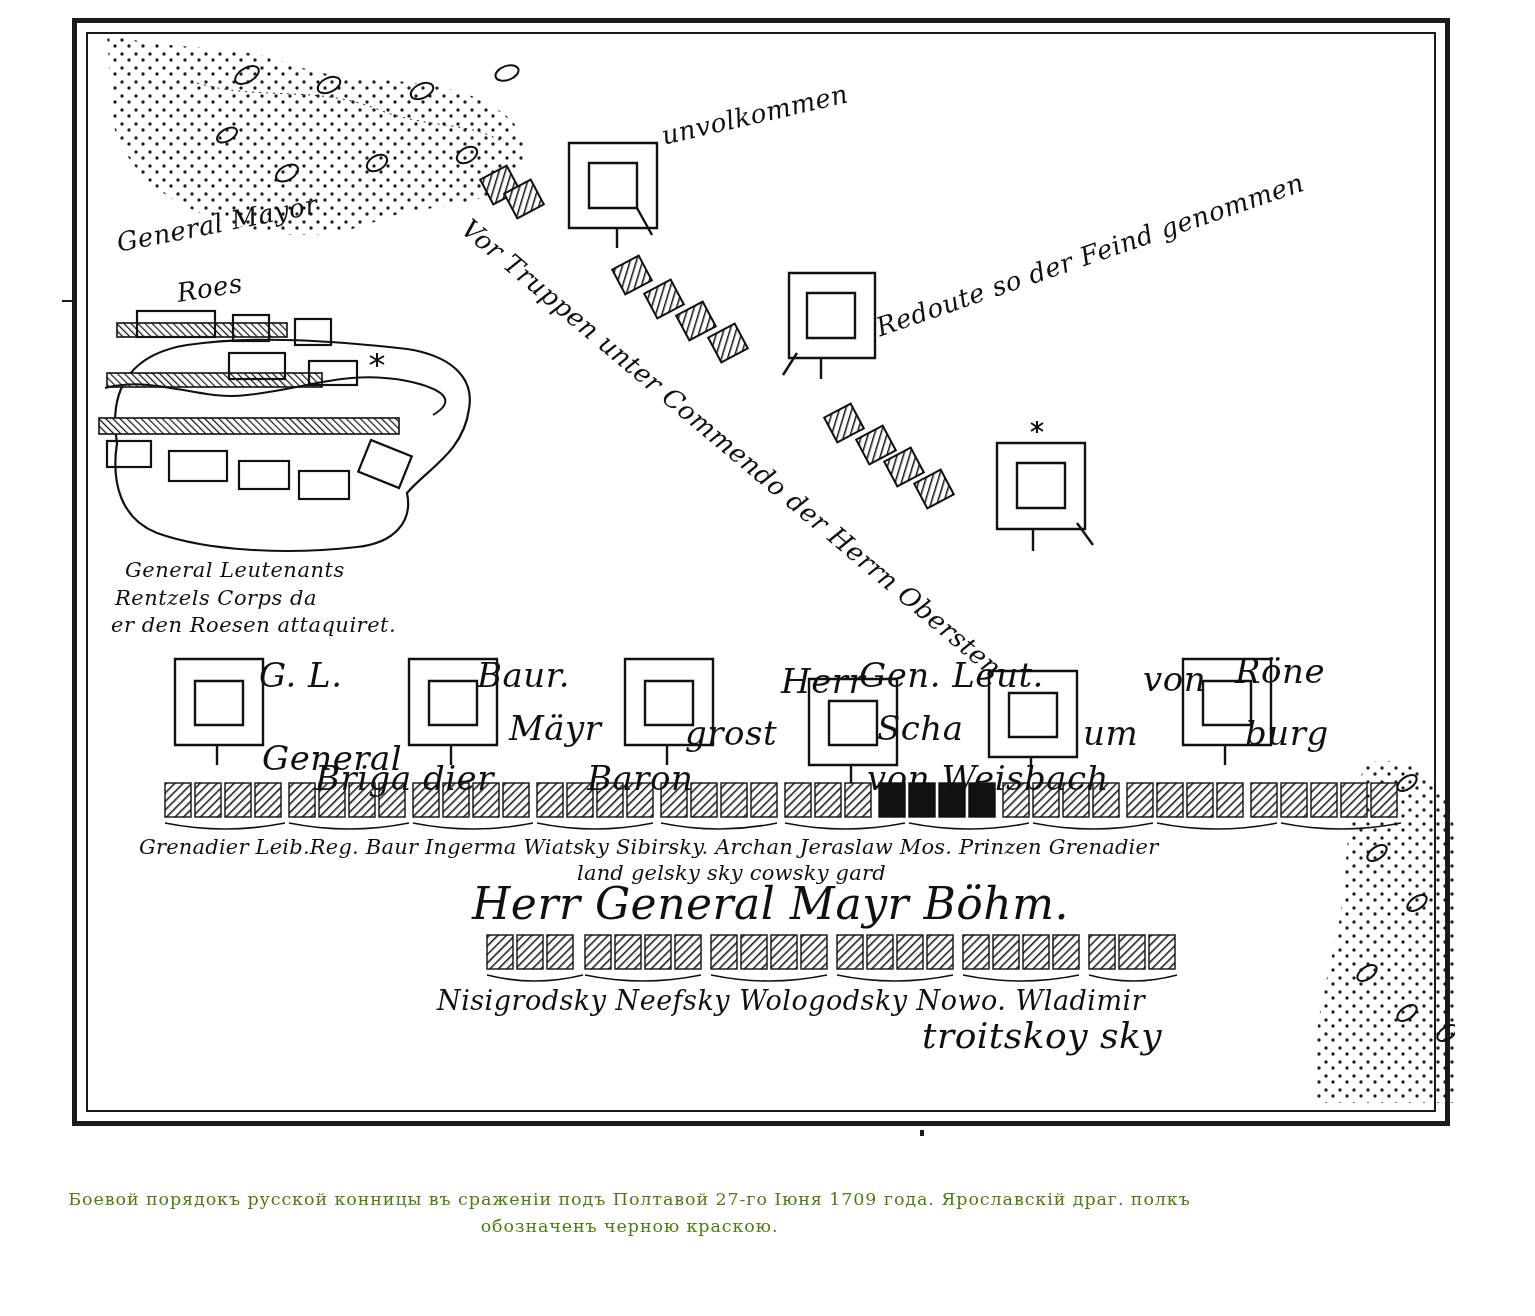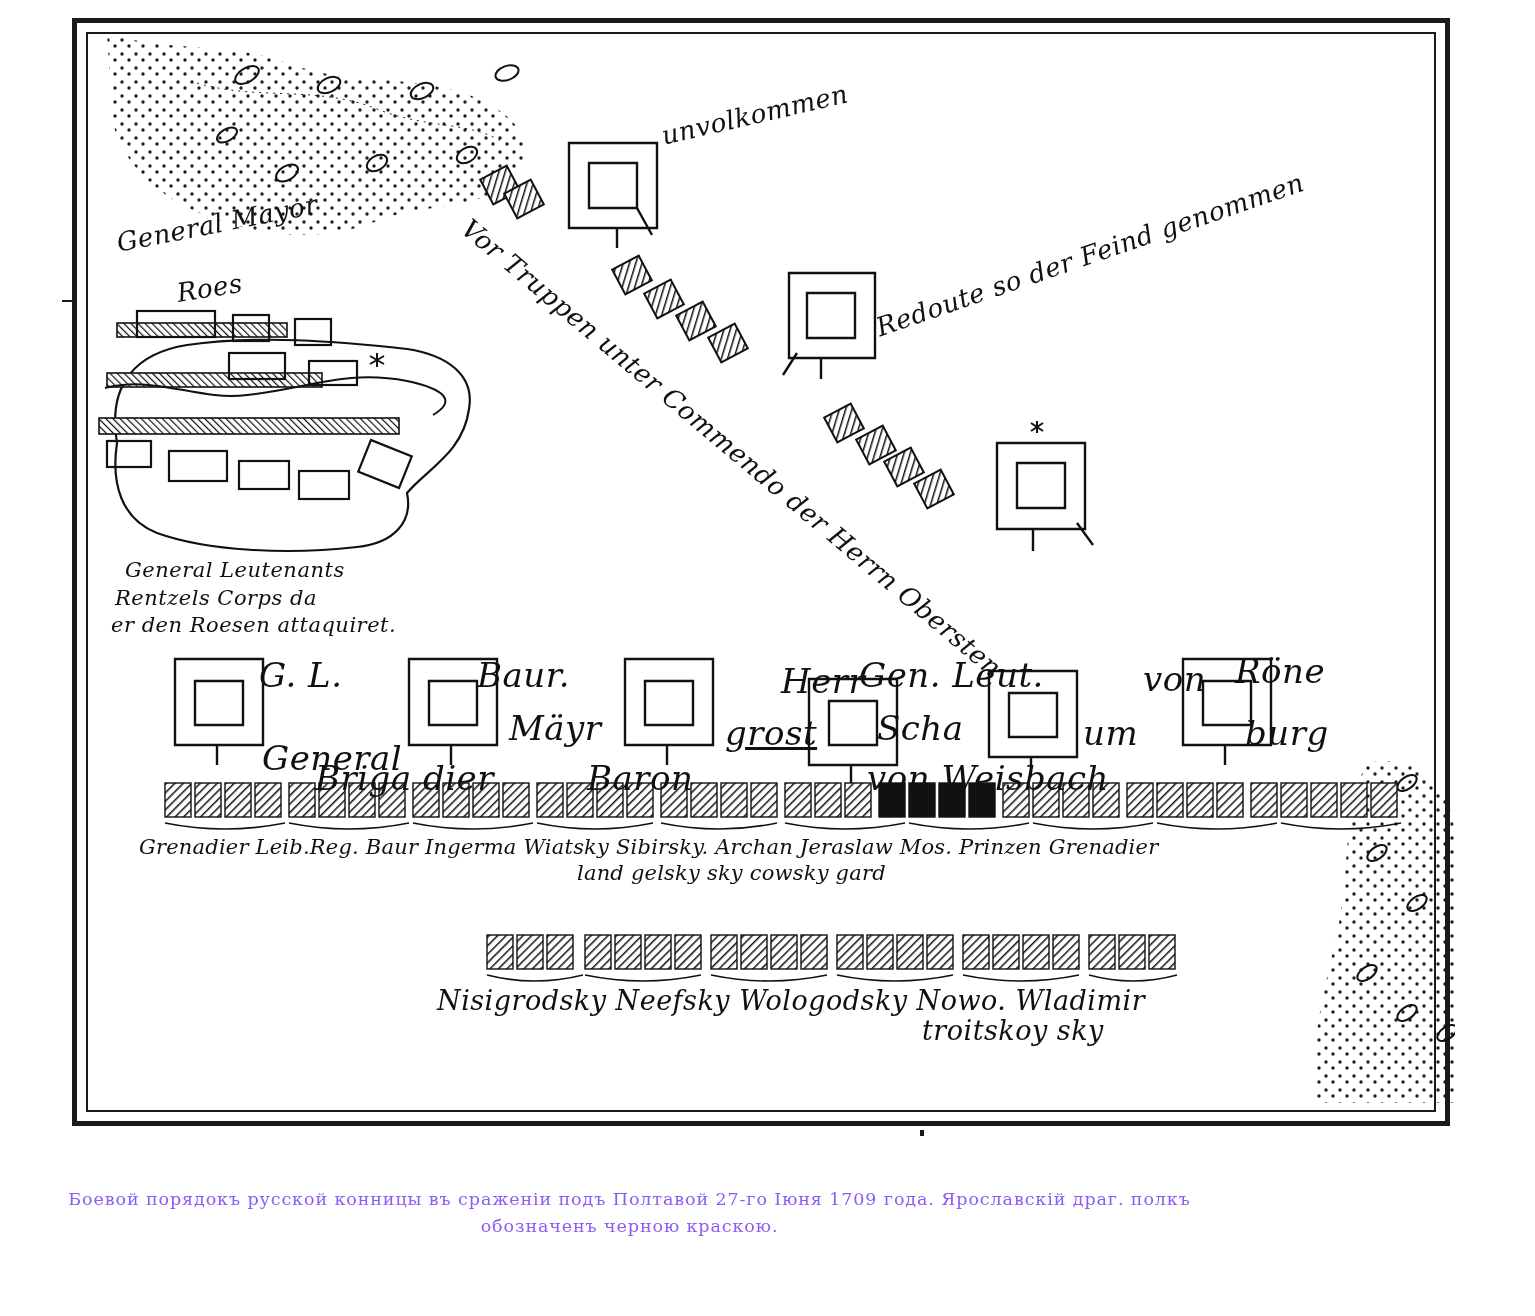--- a/index.html
+++ b/index.html
@@ -61,21 +61,21 @@
   .hand.mid { font-size: 26px; }
   .hand.sm  { font-size: 21px; }
 
   
   .caption {
     position: absolute;
     left: 0;
     width: 1259px;
     text-align: center;
     font-family: "DejaVu Serif", serif;
-    color: #8b5cf6;
+    color: #4d7c0f;
   }
   .caption-main {
     top: 1186px;
     font-size: 17.5px;
     line-height: 27px;
     letter-spacing: 0.9px;
     padding: 0 28px;
     box-sizing: border-box;
   }
   .caption-sub {
@@ -354,35 +354,36 @@
 
     <div class="hand big" style="left:182px; top:632px;">G. L.</div>
     <div class="hand big" style="left:400px; top:632px;">Baur.</div>
     <div class="hand big" style="left:660px; top:638px;margin-left:44px;">Herr</div>
     <div class="hand big" style="left:782px; top:632px;">Gen. Leut.</div>
     <div class="hand big" style="left:1066px; top:636px;">von</div>
     <div class="hand big" style="left:1158px; top:628px;">Röne</div>
 
     <div class="hand big" style="left:185px; top:685px;margin-top:30px;">General</div>
     <div class="hand big" style="left:432px; top:685px;">Mäyr</div>
-    <div class="hand big" style="left:648px; top:690px;text-decoration:underline;">grost</div>
+    <div class="hand big" style="left:608px; top:690px;">grost</div>
     <div class="hand big" style="left:800px; top:685px;">Scha</div>
     <div class="hand big" style="left:1006px; top:690px;">um</div>
     <div class="hand big" style="left:1168px; top:690px;">burg</div>
 
     <div class="hand big" style="left:238px; top:735px;">Briga dier</div>
     <div class="hand big" style="left:510px; top:735px;">Baron</div>
     <div class="hand sm" style="left:62px; top:812px; letter-spacing:0.2px;">Grenadier Leib.Reg. Baur     Ingerma      Wiatsky Sibirsky. Archan   Jeraslaw Mos. Prinzen Grenadier</div>
 
     <div class="hand big" style="left:790px; top:735px;">von Weisbach</div>
     <div class="hand sm" style="left:500px; top:838px; letter-spacing:0.2px;">land                            gelsky     sky  cowsky  gard</div>
 
+    <div class="hand" style="left:395px; top:855px; font-size:44px;">Herr General Mayr Böhm.</div>
 
     <div class="hand" style="left:360px; top:962px; font-size:27px;">Nisigrodsky Neefsky Wologodsky Nowo. Wladimir</div>
-    <div class="hand" style="left:845px; top:992px; font-size:27px;">troitskoy   sky</div>
+    <div class="hand" style="left:845px; top:992px; font-size:36px;">troitskoy   sky</div>
   </div>
 
   <div class="tick" style="left:62px; top:300px; width:10px; height:2px;"></div>
   <div class="tick" style="left:920px; top:1130px; width:4px; height:6px;"></div>
 
   <div class="caption caption-main">Боевой порядокъ русской конницы въ сраженіи подъ Полтавой 27-го Іюня 1709 года. Ярославскій драг. полкъ обозначенъ черною краскою.</div>
 
 </div>
 
 </body></html>

